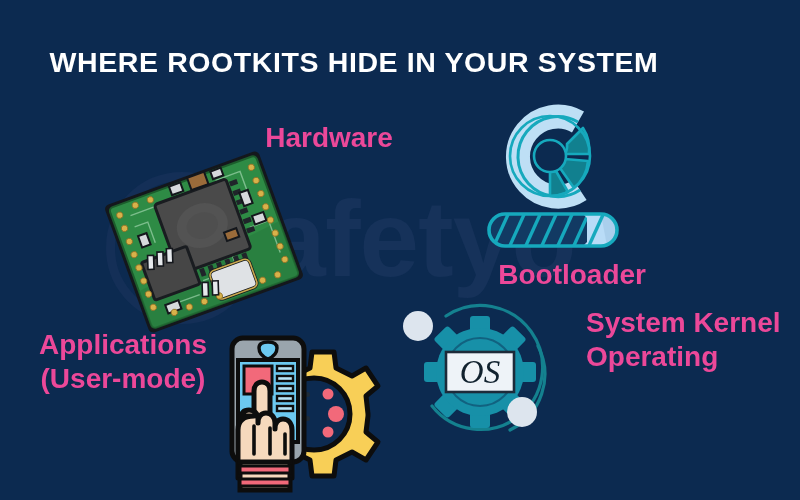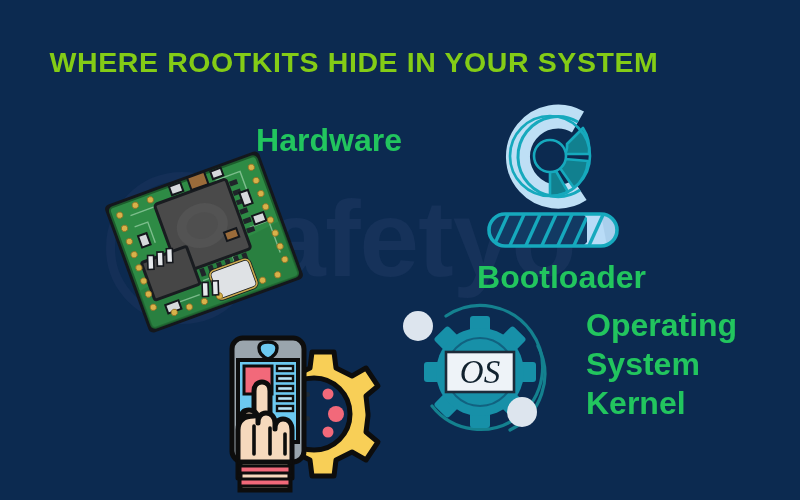--- a/index.html
+++ b/index.html
@@ -44,33 +44,33 @@
     font-family: "Liberation Sans", sans-serif;
     white-space: nowrap;
   }
 
   
   .title {
     position: absolute;
     left: 0; top: 46px;
     width: 708px;
     text-align: center;
-    color: #84cc16;
+    color: #ffffff;
     font-size: 28.5px;
     font-weight: bold;
     letter-spacing: 0.6px;
     font-family: "Liberation Sans", sans-serif;
   }
 
   
   .label {
     position: absolute;
-    color: #22c55e;
+    color: #ec4899;
     font-weight: bold;
-    font-size: 32px;
+    font-size: 28px;
     line-height: 1.22;
     font-family: "Liberation Sans", sans-serif;
   }
   #label-hardware { left: 234px; top: 121px; width: 190px; text-align: center; }
   #label-bootloader { left: 466px; top: 258px; width: 180px; text-align: right; }
   #label-oskernel { left: 586px; top: 306px; width: 205px; text-align: left; }
   #label-applications { left: 18px; top: 328px; width: 210px; text-align: center; }
 
   
   .icon-abs { position: absolute; font-style: italic; }
@@ -350,18 +350,22 @@
 
   <div class="label" id="label-hardware">
     <div>Hardware</div>
   </div>
 
   <div class="label" id="label-bootloader">
     <div>Bootloader</div>
   </div>
 
   <div class="label" id="label-oskernel">
+    <div>System Kernel</div>
     <div>Operating</div>
-    <div>System Kernel</div>
-  </div>
-
+  </div>
+
+  <div class="label" id="label-applications">
+    <div>Applications</div>
+    <div>(User-mode)</div>
+  </div>
 
 </div>
 
 </body></html>

